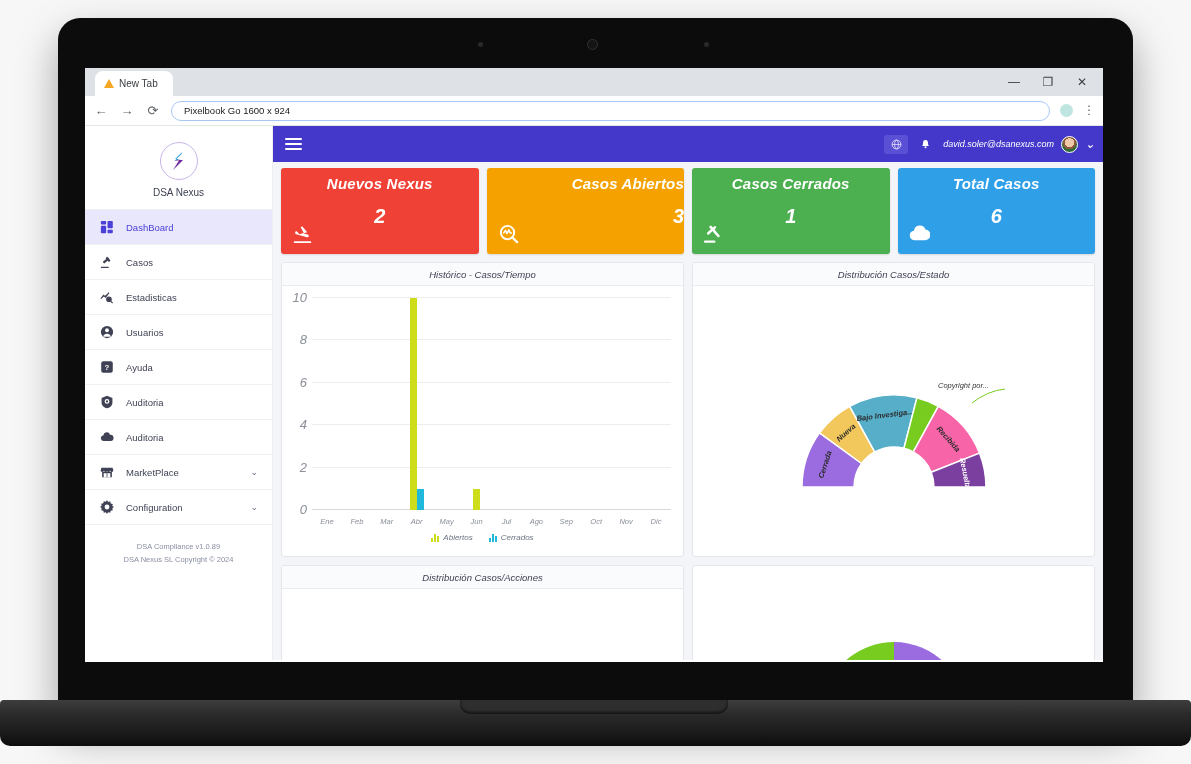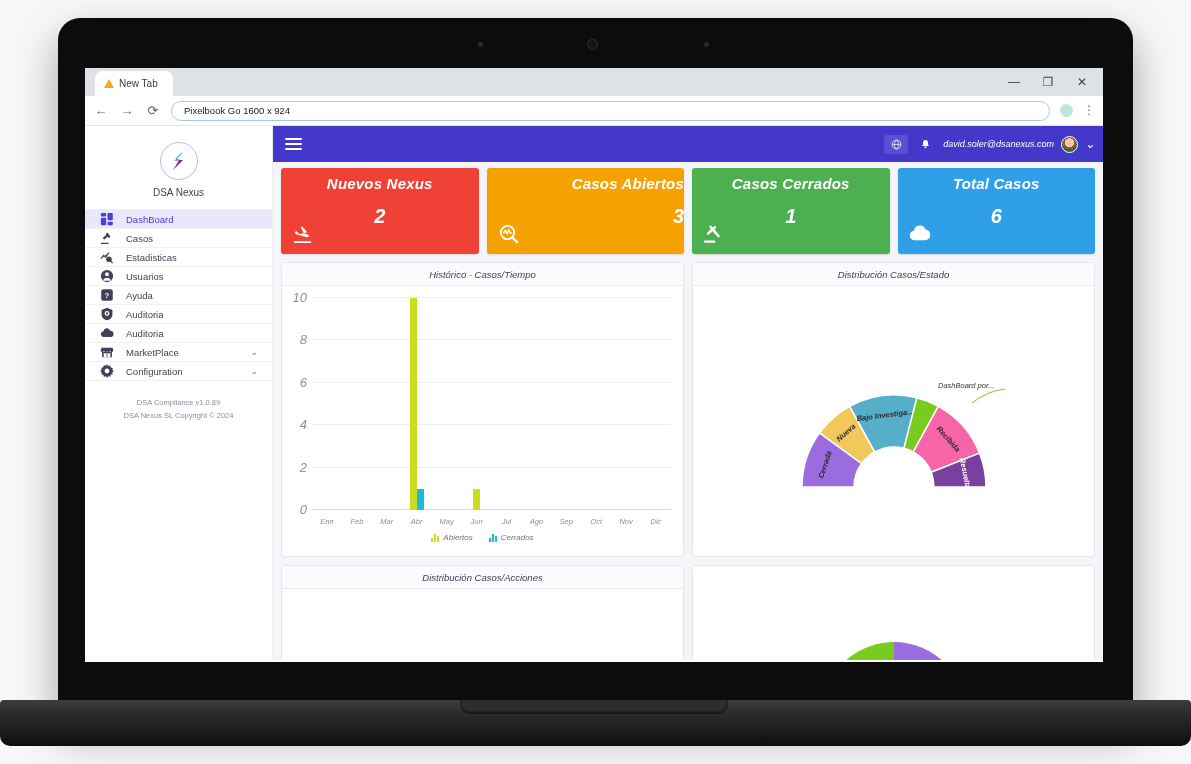--- a/index.html
+++ b/index.html
@@ -94,21 +94,21 @@
   #brand { padding:16px 0 12px; text-align:center; }
   #logo-circle {
     width:38px;height:38px;border-radius:50%;
     border:1.5px solid #c9b6e8; margin:0 auto 7px;
     display:flex;align-items:center;justify-content:center; background:#fff;
   }
   #brand-name { font-size:10px; color:#3f4254; }
 
   .nav-item {
     display:flex; align-items:center; gap:12px;
-    height:20px; padding:0 14px; font-size:9.5px; color:#3f4254;
+    height:36px; padding:0 14px; font-size:9.5px; color:#3f4254;
     border-bottom:1px solid #f0f1f4; border-top:1px solid #f0f1f4;
     margin-top:-1px; cursor:pointer;
   }
   .nav-item.active { background:#e8e7fb; color:#4a3fd6; }
   .nav-ico { width:15px; height:15px; flex:none; display:flex; align-items:center; justify-content:center; color:#3f4254;}
   .nav-item.active .nav-ico { color:#4a3fd6; }
   .nav-label { flex:1; }
   .chev { font-size:9px; color:#6b6f80; }
 
   #side-footer { padding-top:16px; text-align:center; font-size:7.5px; color:#8a8fa3; line-height:1.7; }
@@ -519,21 +519,21 @@
                       <path d="M120.67866198264213 77.37978543596459 A92 92 0 0 1 187.87946961916657 68.89034917616593 L174.94759548659417 119.25667355485476 A40 40 0 0 0 145.72985303593137 122.94773279824548 Z" fill="#56aec8" stroke="#fff" stroke-width="1.5"></path>
                       <text x="155.97600718337014" y="86.56774150535759" text-anchor="middle" dominant-baseline="middle" font-size="7.5" font-weight="bold" font-family="&quot;Liberation Sans&quot;, sans-serif" fill="#2b2b2b" transform="rotate(352.8 155.97600718337014 86.56774150535759)">Bajo Investiga...</text>
                       <path d="M187.87946961916657 68.89034917616593 A92 92 0 0 1 209.3213380173578 77.37978543596454 L184.2701469640686 122.94773279824545 A40 40 0 0 0 174.94759548659417 119.25667355485476 Z" fill="#77cc1f" stroke="#fff" stroke-width="1.5"></path>
                       <path d="M209.3213380173578 77.37978543596454 A92 92 0 0 1 250.53943670171913 124.13254115300964 L202.19105943553006 143.27501789261288 A40 40 0 0 0 184.2701469640686 122.94773279824545 Z" fill="#f765a8" stroke="#fff" stroke-width="1.5"></path>
                       <text x="219.00799701339307" y="110.38554569669704" text-anchor="middle" dominant-baseline="middle" font-size="7.5" font-weight="bold" font-family="&quot;Liberation Sans&quot;, sans-serif" fill="#2b2b2b" transform="rotate(408.59999999999997 219.00799701339307 110.38554569669704)">Recibida</text>
                       <path d="M250.53943670171913 124.13254115300964 A92 92 0 0 1 257 157.99999999999997 L205 158 A40 40 0 0 0 202.19105943553006 143.27501789261288 Z" fill="#7b3fa0" stroke="#fff" stroke-width="1.5"></path>
                       <text x="235.7246820524656" y="144.5085453498278" text-anchor="middle" dominant-baseline="middle" font-size="7.5" font-weight="bold" font-family="&quot;Liberation Sans&quot;, sans-serif" fill="#ffffff" transform="rotate(439.2 235.7246820524656 144.5085453498278)">Resuelta</text>
                       <path d="M243 74 Q258 62 276 60" fill="none" stroke="#77cc1f" stroke-width="1"></path>
                     </svg>
                 </div>
-                <div class="callout-text" id="callout" style="left: 245px; top: 95px;">DashBoard por...</div>
+                <div class="callout-text" id="callout" style="left: 245px; top: 95px;">Copyright por...</div>
               </div>
             </div>
           </div>
 
           <div class="row">
             <div class="panel h-short">
               <div class="panel-head">Distribución Casos/Acciones</div>
               <div class="panel-body">
                 <div class="halfpie-wrap">
                   <svg id="pie-acciones" width="300" height="150" viewBox="0 0 300 150">

